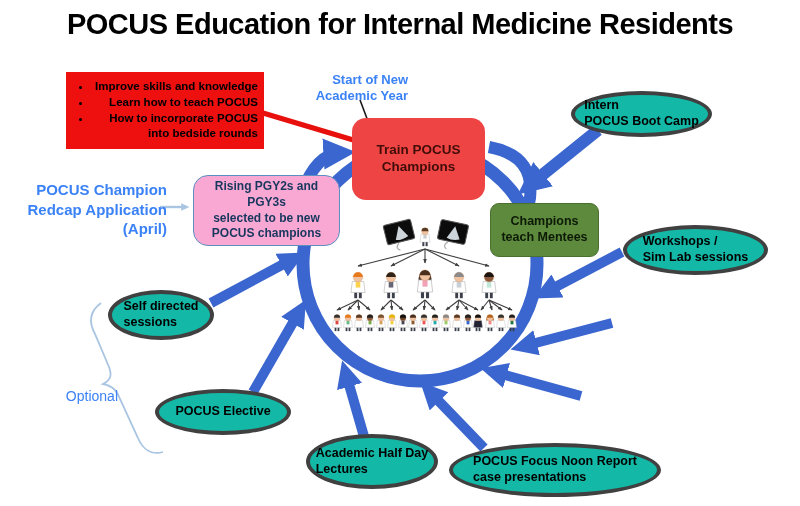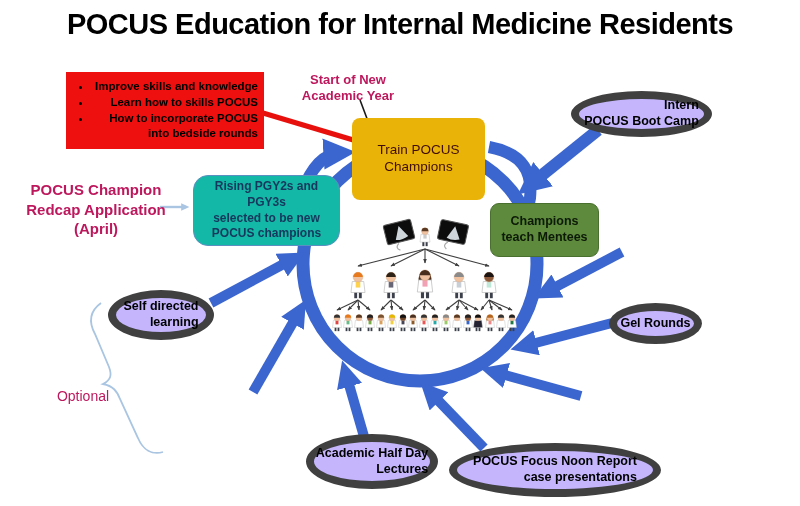--- a/index.html
+++ b/index.html
@@ -1,39 +1,39 @@
 <!DOCTYPE html>
 <html><head>
 <meta charset="utf-8">
 <style>
   html,body{margin:0;padding:0;background:#fff;}
   #slide{position:relative;width:800px;height:506px;background:#fff;overflow:hidden;
          font-family:"Liberation Sans",sans-serif;}
   #diagram-svg{position:absolute;left:0;top:0;z-index:1;}
   .blue-stroke{stroke:#3b66cf;fill:none;}
-  .txt{position:absolute;z-index:3;white-space:pre-line;text-align:center;color:#be185d;}
+  .txt{position:absolute;z-index:3;white-space:pre-line;text-align:right;color:#3b82f6;}
   #title{left:0;top:8px;width:800px;font-size:29px;font-weight:800;letter-spacing:-0.5px;
          text-align:center;color:#000;z-index:3;position:absolute;}
   #goals-box{position:absolute;left:66px;top:72px;width:198px;height:77px;background:#ee0f0f;
              z-index:3;display:flex;align-items:center;text-align:right;}
   #goals-box ul{margin:0;padding:2px 6px 2px 26px;}
   #goals-box li{font-size:11.5px;font-weight:600;color:#000;line-height:1.35;margin:0;}
   #start-label{left:288px;top:72px;width:120px;font-size:13px;font-weight:700;line-height:1.2;}
   #redcap-label{left:25px;top:180px;width:142px;font-size:15px;font-weight:600;line-height:1.3;}
   #optional-label{left:48px;top:388px;width:70px;font-size:14px;font-weight:400;}
   .node{position:absolute;z-index:3;display:flex;align-items:center;justify-content:center;
         text-align:center;white-space:pre-line;}
-  #node-train{left:352px;top:118px;width:133px;height:82px;background:#eab308;border-radius:8px;
-              color:#400d08;font-size:13.5px;font-weight:400;line-height:1.25;}
-  #node-selection{left:193px;top:175px;width:147px;height:71px;background:#14b8a6;border:1px solid #5b8fc2;
+  #node-train{left:352px;top:118px;width:133px;height:82px;background:#ef4444;border-radius:14px;
+              color:#400d08;font-size:13.5px;font-weight:700;line-height:1.25;}
+  #node-selection{left:193px;top:175px;width:147px;height:71px;background:#f9a8d4;border:1px solid #5b8fc2;
               border-radius:15px;color:#17375d;font-size:12px;font-weight:700;line-height:1.3;padding:0 1px;box-sizing:border-box;}
   #node-teach{left:490px;top:203px;width:107px;height:52px;background:#5d8a3c;border:1.5px solid #49702e;
               border-radius:9px;color:#0d1a08;font-size:12.5px;font-weight:700;line-height:1.25;}
-  .act{position:absolute;z-index:3;background:#c4b5fd;border:8px solid #404040;border-radius:50%;
-       display:flex;align-items:center;justify-content:center;text-align:right;
+  .act{position:absolute;z-index:3;background:#14b8a6;border:4px solid #404040;border-radius:50%;
+       display:flex;align-items:center;justify-content:center;text-align:left;
        font-size:12.5px;font-weight:600;color:#000;line-height:1.25;white-space:pre-line;box-sizing:border-box;}
   #act-intern{left:571px;top:91px;width:141px;height:46px;}
   #act-workshops{left:623px;top:225px;width:145px;height:50px;}
   #act-gel{left:609px;top:303px;width:93px;height:41px;}
   #act-genmed{left:580px;top:366px;width:150px;height:74px;}
   #act-noon{left:449px;top:443px;width:212px;height:54px;}
   #act-academic{left:306px;top:434px;width:132px;height:55px;}
   #act-elective{left:155px;top:389px;width:136px;height:46px;}
   #act-self{left:108px;top:290px;width:106px;height:50px;}
 </style>
@@ -298,21 +298,21 @@
           <rect x="-2.1" y="-15" width="4.2" height="5.5" fill="#274"></rect>
           <circle cx="0" cy="-19" r="4.4" fill="#f0c2a0" stroke="#d9a37e" stroke-width="0.4"></circle>
           <path d="M -4.4 -19 A 4.4 4.4 0 0 1 4.4 -19 Z" fill="#222"></path>
         </g>
       </g>
   </svg>
 
   <div id="goals-box">
     <ul>
       <li>Improve skills and knowledge</li>
-      <li>Learn how to skills POCUS</li>
+      <li>Learn how to teach POCUS</li>
       <li>How to incorporate POCUS into bedside rounds</li>
     </ul>
   </div>
 
   <div class="txt" id="start-label">Start of New
 Academic Year</div>
   <div class="txt" id="redcap-label">POCUS Champion
 Redcap Application
 (April)</div>
   <div class="txt" id="optional-label">Optional</div>
@@ -320,20 +320,22 @@
   <div class="node" id="node-train">Train POCUS
 Champions</div>
   <div class="node" id="node-selection">Rising PGY2s and PGY3s
 selected to be new
 POCUS champions</div>
   <div class="node" id="node-teach">Champions
 teach Mentees</div>
 
   <div class="act" id="act-intern">Intern
 POCUS Boot Camp</div>
-  <div class="act" id="act-gel">Gel Rounds</div>
+  <div class="act" id="act-workshops">Workshops /
+Sim Lab sessions</div>
   <div class="act" id="act-noon">POCUS Focus Noon Report
 case presentations</div>
   <div class="act" id="act-academic">Academic Half Day
 Lectures</div>
+  <div class="act" id="act-elective">POCUS Elective</div>
   <div class="act" id="act-self">Self directed
-learning</div>
+sessions</div>
 </div>
 
 </body></html>

